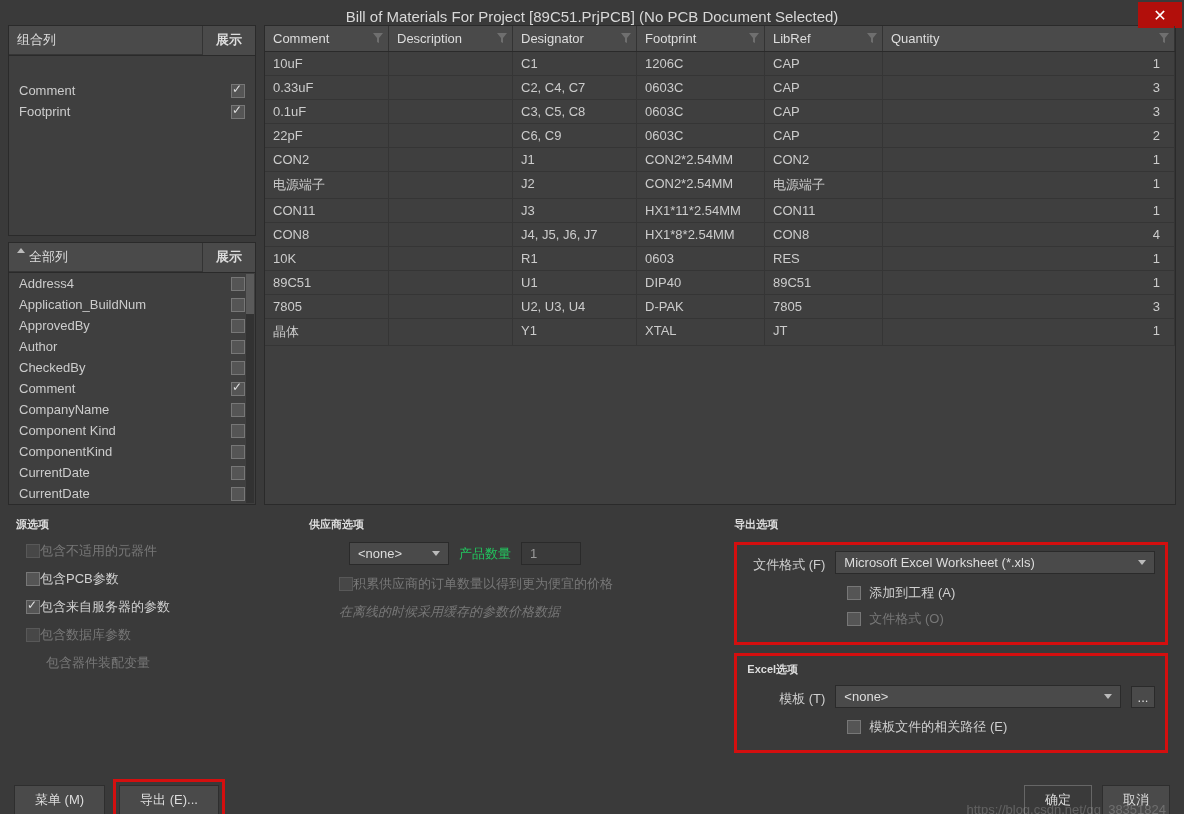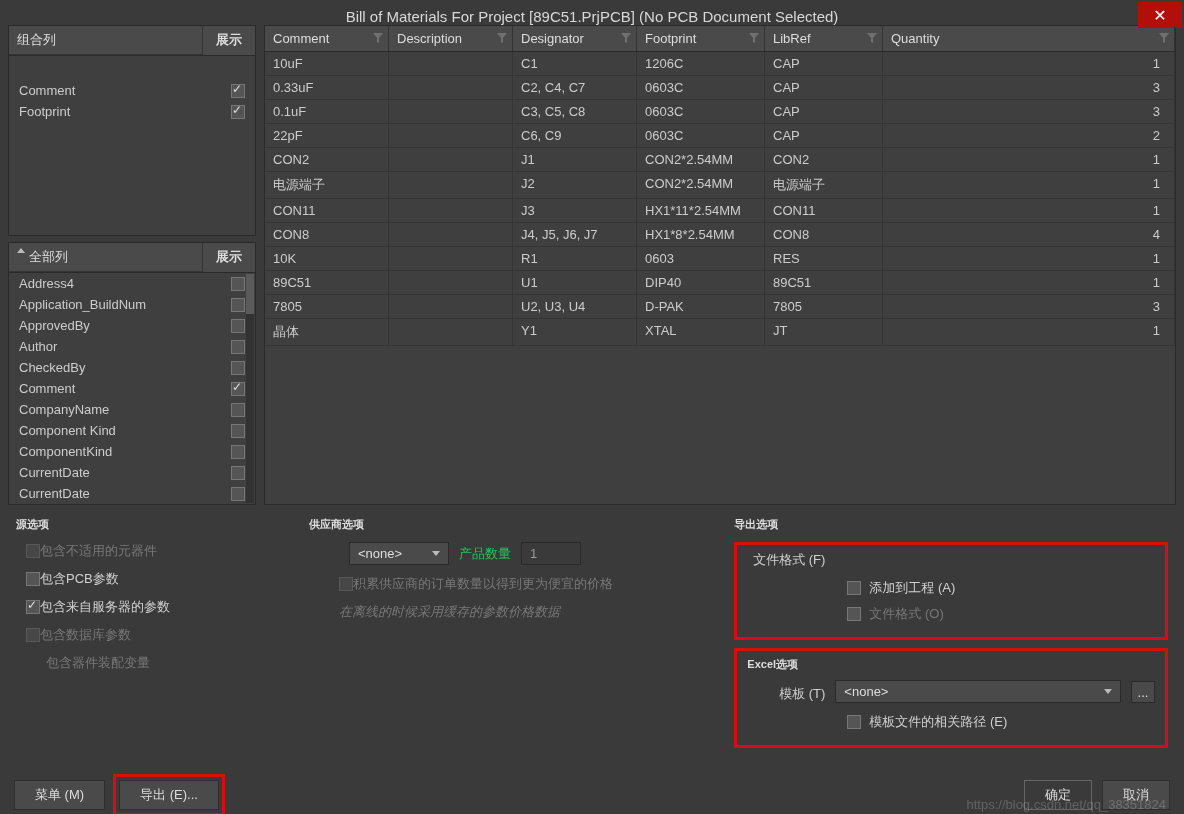--- a/index.html
+++ b/index.html
@@ -346,20 +346,24 @@
         <div class="opt-row disabled" style="padding-left:30px;font-style:italic;">
             <span>在离线的时候采用缓存的参数价格数据</span>
           </div>
       </div>
 
       <div class="export-section">
         <div class="section-title">导出选项</div>
         <div class="redbox">
           <div class="form-row">
             <div class="form-label">文件格式 (F)</div>
+            <div class="dropdown">
+                <span>Microsoft Excel Worksheet (*.xls)</span>
+                <span class="caret"></span>
+              </div>
           </div>
           <div class="sub-opt">
               <span class="chk"></span>
               <span>添加到工程 (A)</span>
             </div>
           <div class="sub-opt disabled">
               <span class="chk"></span>
               <span>文件格式 (O)</span>
             </div>
         </div>

